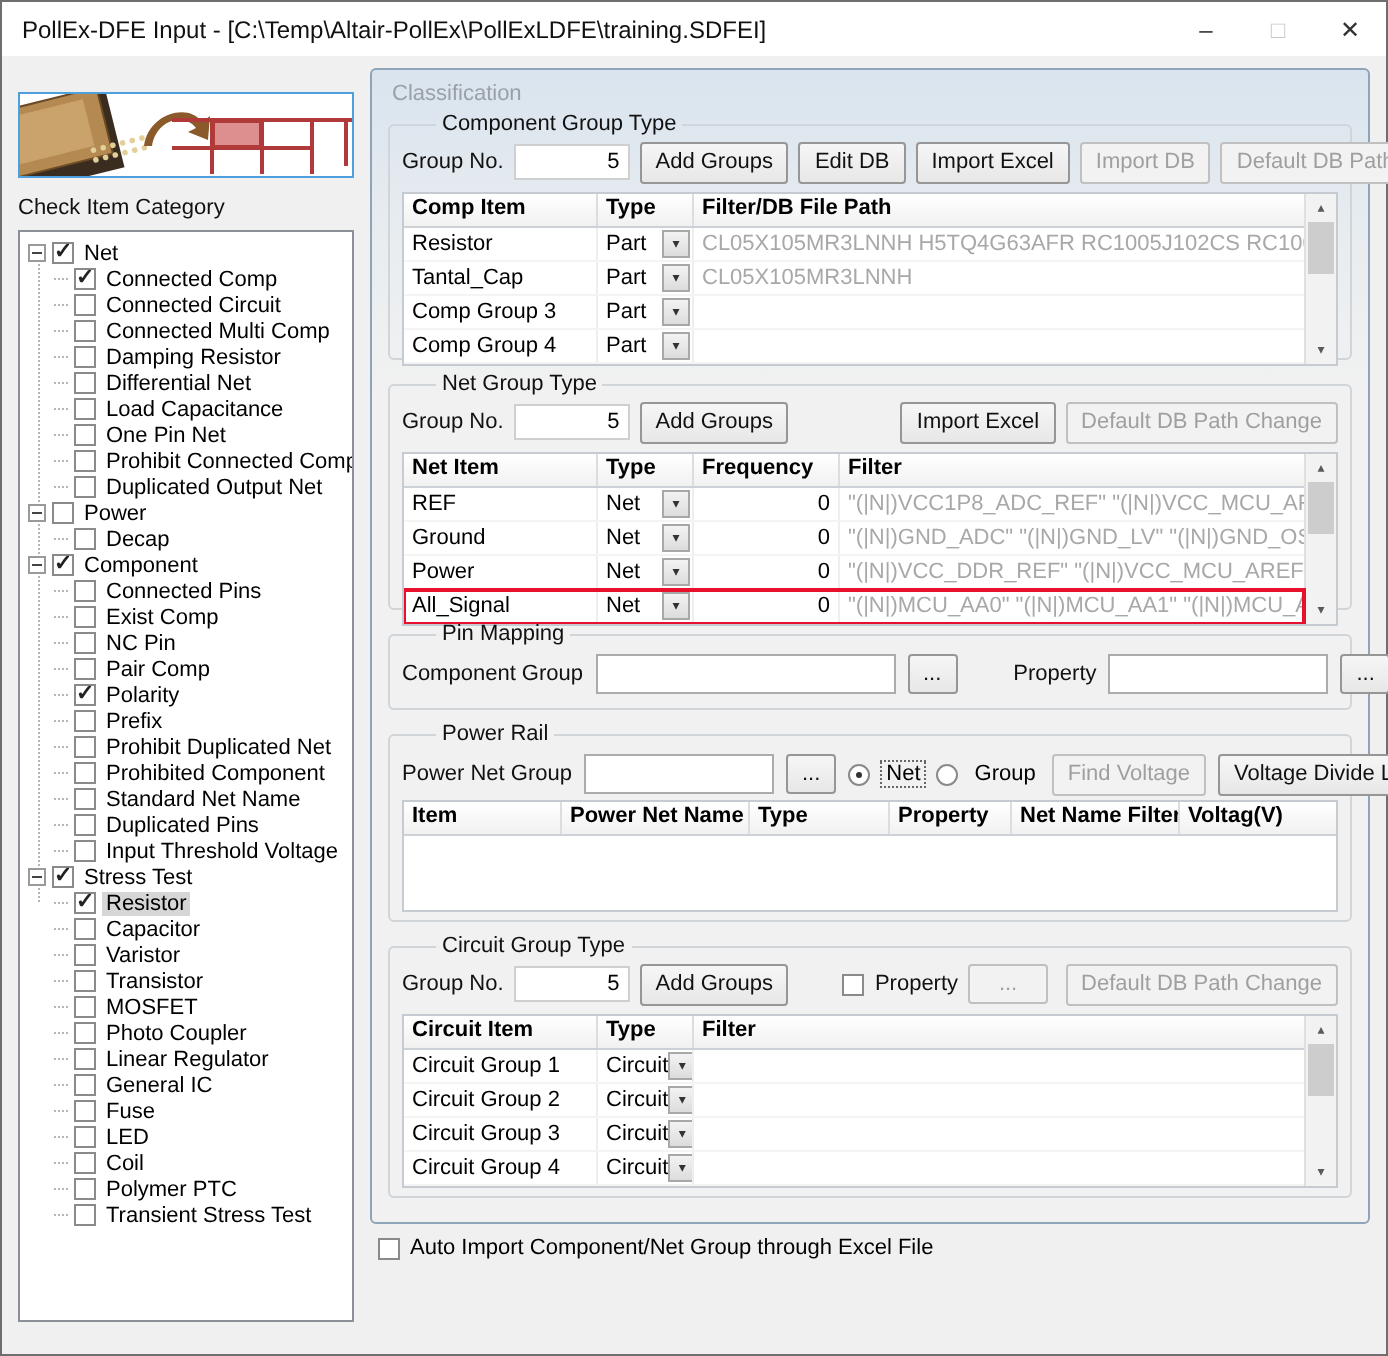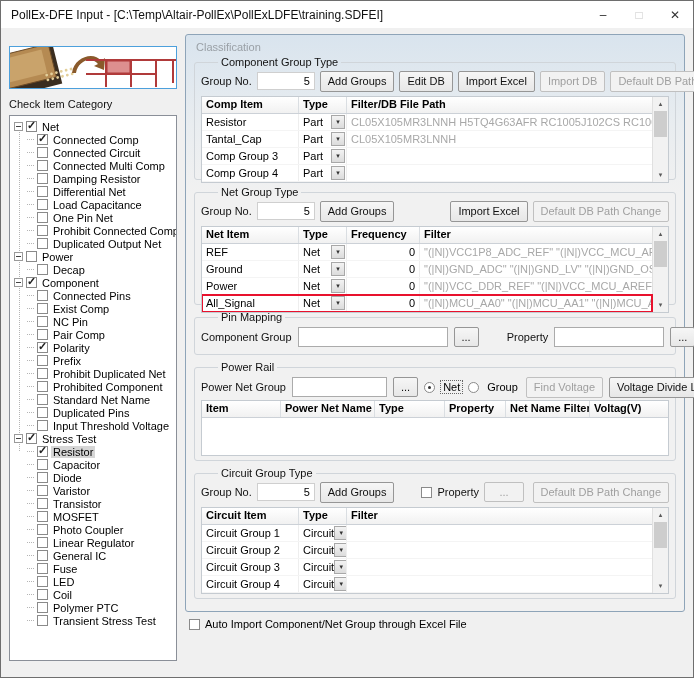--- a/index.html
+++ b/index.html
@@ -338,26 +338,20 @@
           <div class="tree-row lv1">
 
             <span class="connector"></span>
             <span class="checkbox"></span>
             <span class="tree-label">Capacitor</span>
           </div>
           <div class="tree-row lv1">
 
             <span class="connector"></span>
             <span class="checkbox"></span>
-            <span class="tree-label">Diode</span>
-          </div>
-          <div class="tree-row lv1">
-
-            <span class="connector"></span>
-            <span class="checkbox"></span>
             <span class="tree-label">Varistor</span>
           </div>
           <div class="tree-row lv1">
 
             <span class="connector"></span>
             <span class="checkbox"></span>
             <span class="tree-label">Transistor</span>
           </div>
           <div class="tree-row lv1">
 

